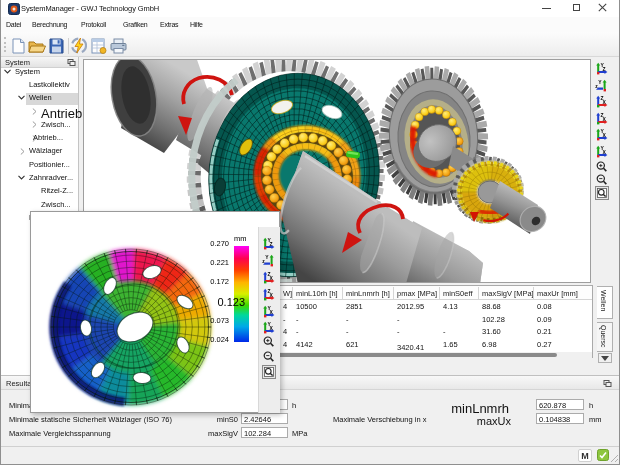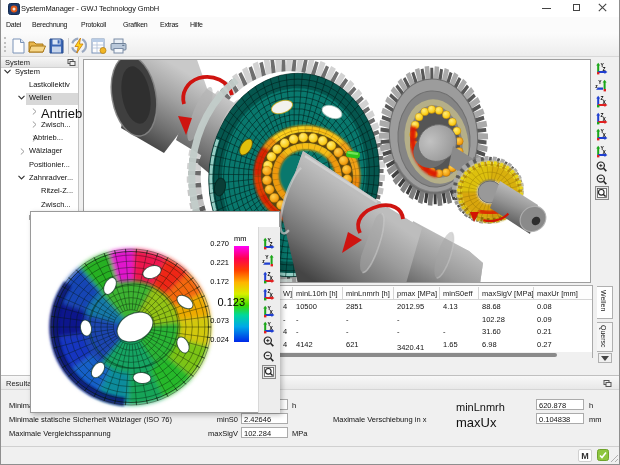--- a/index.html
+++ b/index.html
@@ -950,25 +950,25 @@
     <div class="abs" style="left:160px;top:400.5px;width:77px;text-align:right;font-size:7.5px;color:#111">minLrh</div>
     <div class="abs" style="left:240px;top:398.5px;width:47px;height:11px;background:#fff;border:1px solid #ababab;font-size:7.5px;color:#111;padding:1px 0 0 2px">1912.53</div>
     <div class="abs" style="left:291px;top:400.5px;font-size:7.5px;color:#111">h</div>
     <div class="abs" style="left:8px;top:414.5px;font-size:7.5px;color:#111;white-space:nowrap">Minimale statische Sicherheit Wälzlager (ISO 76)</div>
     <div class="abs" style="left:160px;top:414.5px;width:77px;text-align:right;font-size:7.5px;color:#111">minS0</div>
     <div class="abs" style="left:240px;top:412.5px;width:47px;height:11px;background:#fff;border:1px solid #ababab;font-size:7.5px;color:#111;padding:1px 0 0 2px">2.42646</div>
     <div class="abs" style="left:8px;top:428.5px;font-size:7.5px;color:#111;white-space:nowrap">Maximale Vergleichsspannung</div>
     <div class="abs" style="left:160px;top:428.5px;width:77px;text-align:right;font-size:7.5px;color:#111">maxSigV</div>
     <div class="abs" style="left:240px;top:426.5px;width:47px;height:11px;background:#fff;border:1px solid #ababab;font-size:7.5px;color:#111;padding:1px 0 0 2px">102.284</div>
     <div class="abs" style="left:291px;top:428.5px;font-size:7.5px;color:#111">MPa</div>
-    <div class="abs" style="left:455px;top:400.5px;width:76px;text-align:left;font-size:11px;color:#111">minLnmrh</div>
+    <div class="abs" style="left:432px;top:400.5px;width:76px;text-align:right;font-size:13px;color:#111">minLnmrh</div>
     <div class="abs" style="left:535px;top:398.5px;width:48px;height:11px;background:#fff;border:1px solid #ababab;font-size:7.5px;color:#111;padding:1px 0 0 2px">620.878</div>
     <div class="abs" style="left:588px;top:400.5px;font-size:7.5px;color:#111">h</div>
     <div class="abs" style="left:332px;top:414.5px;font-size:7.5px;color:#111;white-space:nowrap">Maximale Verschiebung in x</div>
-    <div class="abs" style="left:455px;top:414.5px;width:76px;text-align:left;font-size:13px;color:#111">maxUx</div>
+    <div class="abs" style="left:434px;top:414.5px;width:76px;text-align:right;font-size:11px;color:#111">maxUx</div>
     <div class="abs" style="left:535px;top:412.5px;width:48px;height:11px;background:#fff;border:1px solid #ababab;font-size:7.5px;color:#111;padding:1px 0 0 2px">0.104838</div>
     <div class="abs" style="left:588px;top:414.5px;font-size:7.5px;color:#111">mm</div>
     <div class="abs" style="left:0;top:446px;width:618px;height:18px;background:#f0f0f0;border-top:1px solid #d0d0d0"></div>
     <div class="abs" style="left:577px;top:449px;width:14px;height:13px;background:#fff;border:1px solid #d0d0d0;border-radius:2px;font-size:9px;font-weight:bold;color:#333;text-align:center;line-height:12px">M</div>
     <svg class="abs" style="left:596px;top:449px" width="12" height="12" viewBox="0 0 12 12">
       <rect x="0.5" y="0.5" width="11" height="11" rx="2" fill="#8dc63f" stroke="#6fa32b"></rect>
       <path d="M3 6.5 L5 8.5 L9 3.5" fill="none" stroke="#fff" stroke-width="1.6"></path>
     </svg>
     <svg class="abs" style="left:609px;top:454px" width="9" height="9" viewBox="0 0 9 9">
       <path d="M8 1 L1 8 M8 5 L5 8" stroke="#b0b0b0" stroke-width="1"></path>

